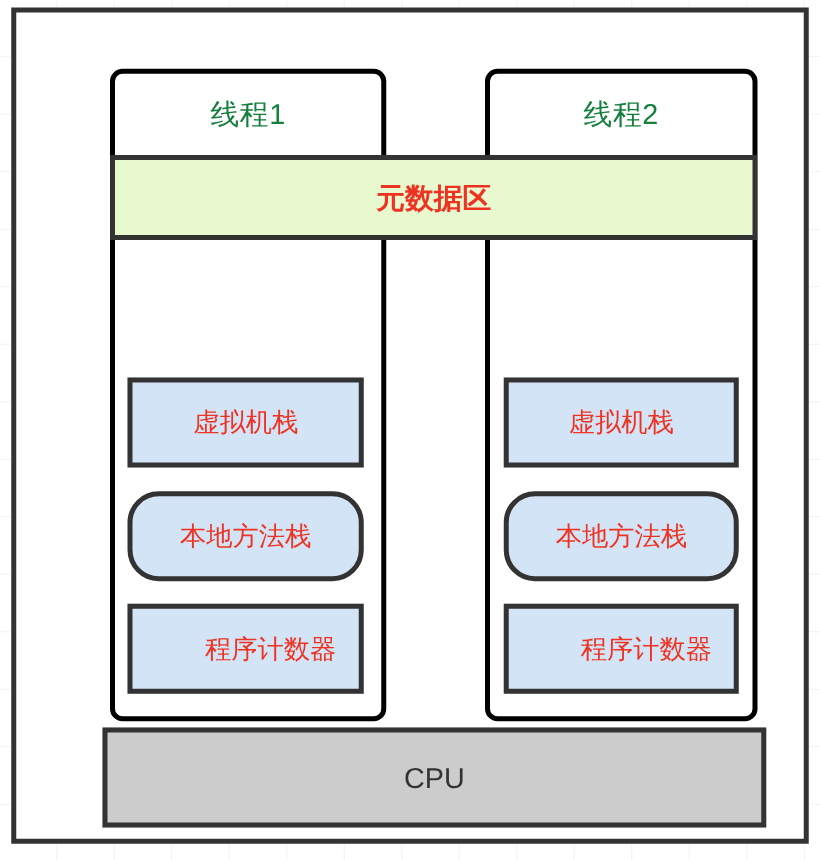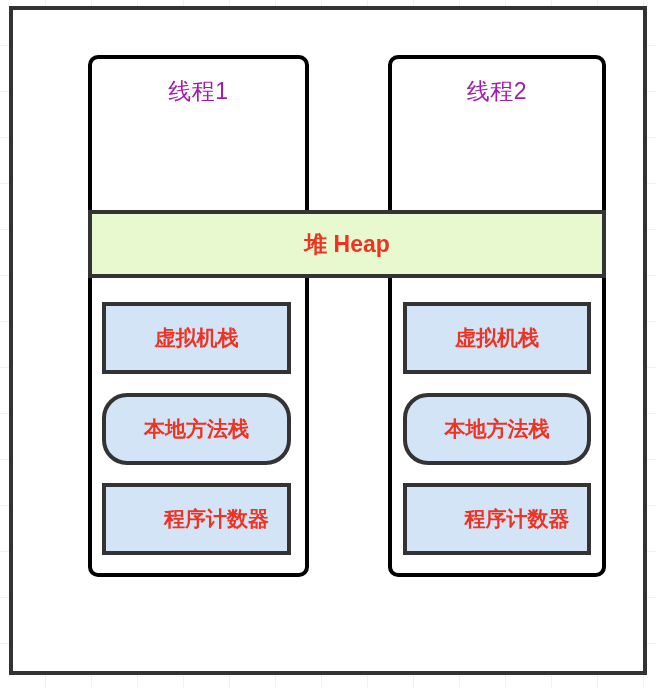--- a/index.html
+++ b/index.html
@@ -56,21 +56,21 @@
   .thread-title {
     position: absolute;
     top: 0;
     left: 0;
     right: 0;
     height: 65px;
     display: flex;
     align-items: center;
     justify-content: center;
     font-size: 23px;
-    color: #a21caf;
+    color: #15803d;
     letter-spacing: .5px;
   }
 
   
   .shared-bar {
     position: absolute;
     left: 75px;
     width: 518px;
     box-sizing: border-box;
     border: 4px solid #333333;
@@ -90,21 +90,21 @@
   .private-box {
     position: absolute;
     box-sizing: border-box;
     height: 72px;
     border: 4px solid #333333;
     background: #d4e4f7;
     display: flex;
     align-items: center;
     justify-content: center;
     font-size: 21px;
-    font-weight: bold;
+    font-weight: normal;
     color: #ee3322;
     z-index: 4;
   }
   .col-left  { left: 89px;  width: 189px; }
   .col-right { left: 390px; width: 188px; }
   .slot-0 { top: 292px; }
   .slot-1 { top: 383px; border-radius: 25px; }
   .slot-2 { top: 473px; padding-left: 40px; }
 
   
@@ -133,26 +133,27 @@
   <div id="runtime-container">
 
     <div id="thread-1" class="thread-box">
       <div class="thread-title">线程1</div>
     </div>
 
     <div id="thread-2" class="thread-box">
       <div class="thread-title">线程2</div>
     </div>
 
+    <div id="metadata-area" class="shared-bar">元数据区</div>
 
-    <div id="heap-area" class="shared-bar">堆 Heap</div>
 
     <div class="private-box col-left slot-0">虚拟机栈</div>
     <div class="private-box col-left slot-1">本地方法栈</div>
     <div class="private-box col-left slot-2">程序计数器</div>
 
     <div class="private-box col-right slot-0">虚拟机栈</div>
     <div class="private-box col-right slot-1">本地方法栈</div>
     <div class="private-box col-right slot-2">程序计数器</div>
 
+    <div id="cpu-bar">CPU</div>
 
   </div>
 </div>
 
 </body></html>

